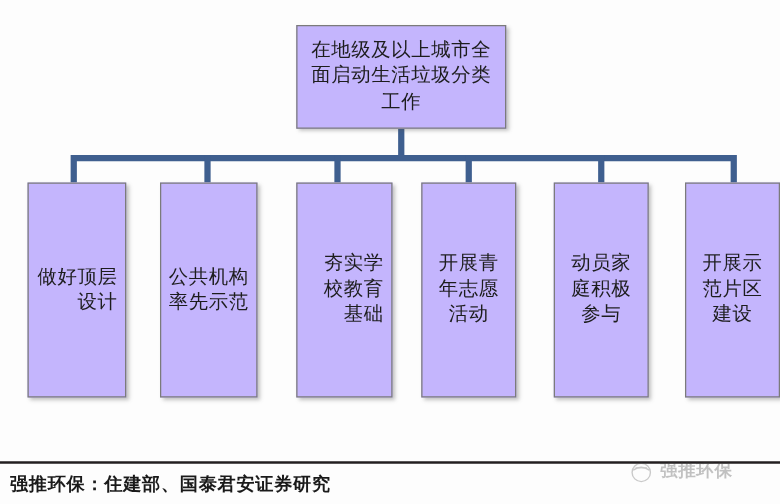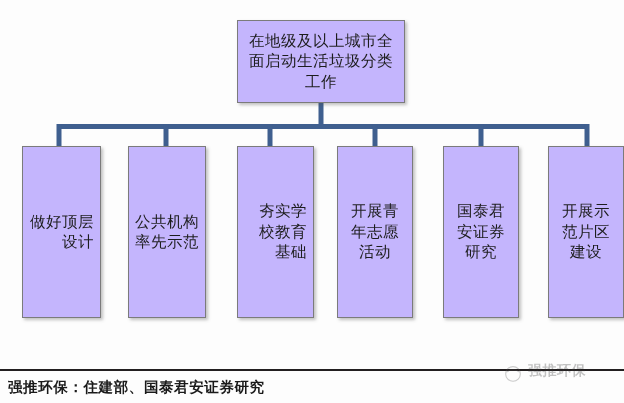--- a/index.html
+++ b/index.html
@@ -104,20 +104,21 @@
   }
 
   
   #watermark {
     position: absolute;
     left: 502px;
     top: 362px;
     width: 118px;
     height: 30px;
     display: flex;
+    align-items: center;
     gap: 4px;
     opacity: 0.30;
   }
   #watermark-logo {
     flex: 0 0 auto;
     width: 22px;
     height: 22px;
   }
   #watermark-text {
     font-size: 14px;
@@ -161,21 +162,21 @@
 
   <div class="node child-node" id="child-node-2">
     <span class="node-text">夯实学校教育基础</span>
   </div>
 
   <div class="node child-node" id="child-node-3">
     <span class="node-text">开展青年志愿活动</span>
   </div>
 
   <div class="node child-node" id="child-node-4">
-    <span class="node-text">国泰君安证券研究</span>
+    <span class="node-text">动员家庭积极参与</span>
   </div>
 
   <div class="node child-node" id="child-node-5">
     <span class="node-text">开展示范片区建设</span>
   </div>
 
   <div id="footer-divider"></div>
 
   <div id="footer-source">强推环保：住建部、国泰君安证券研究</div>
 

